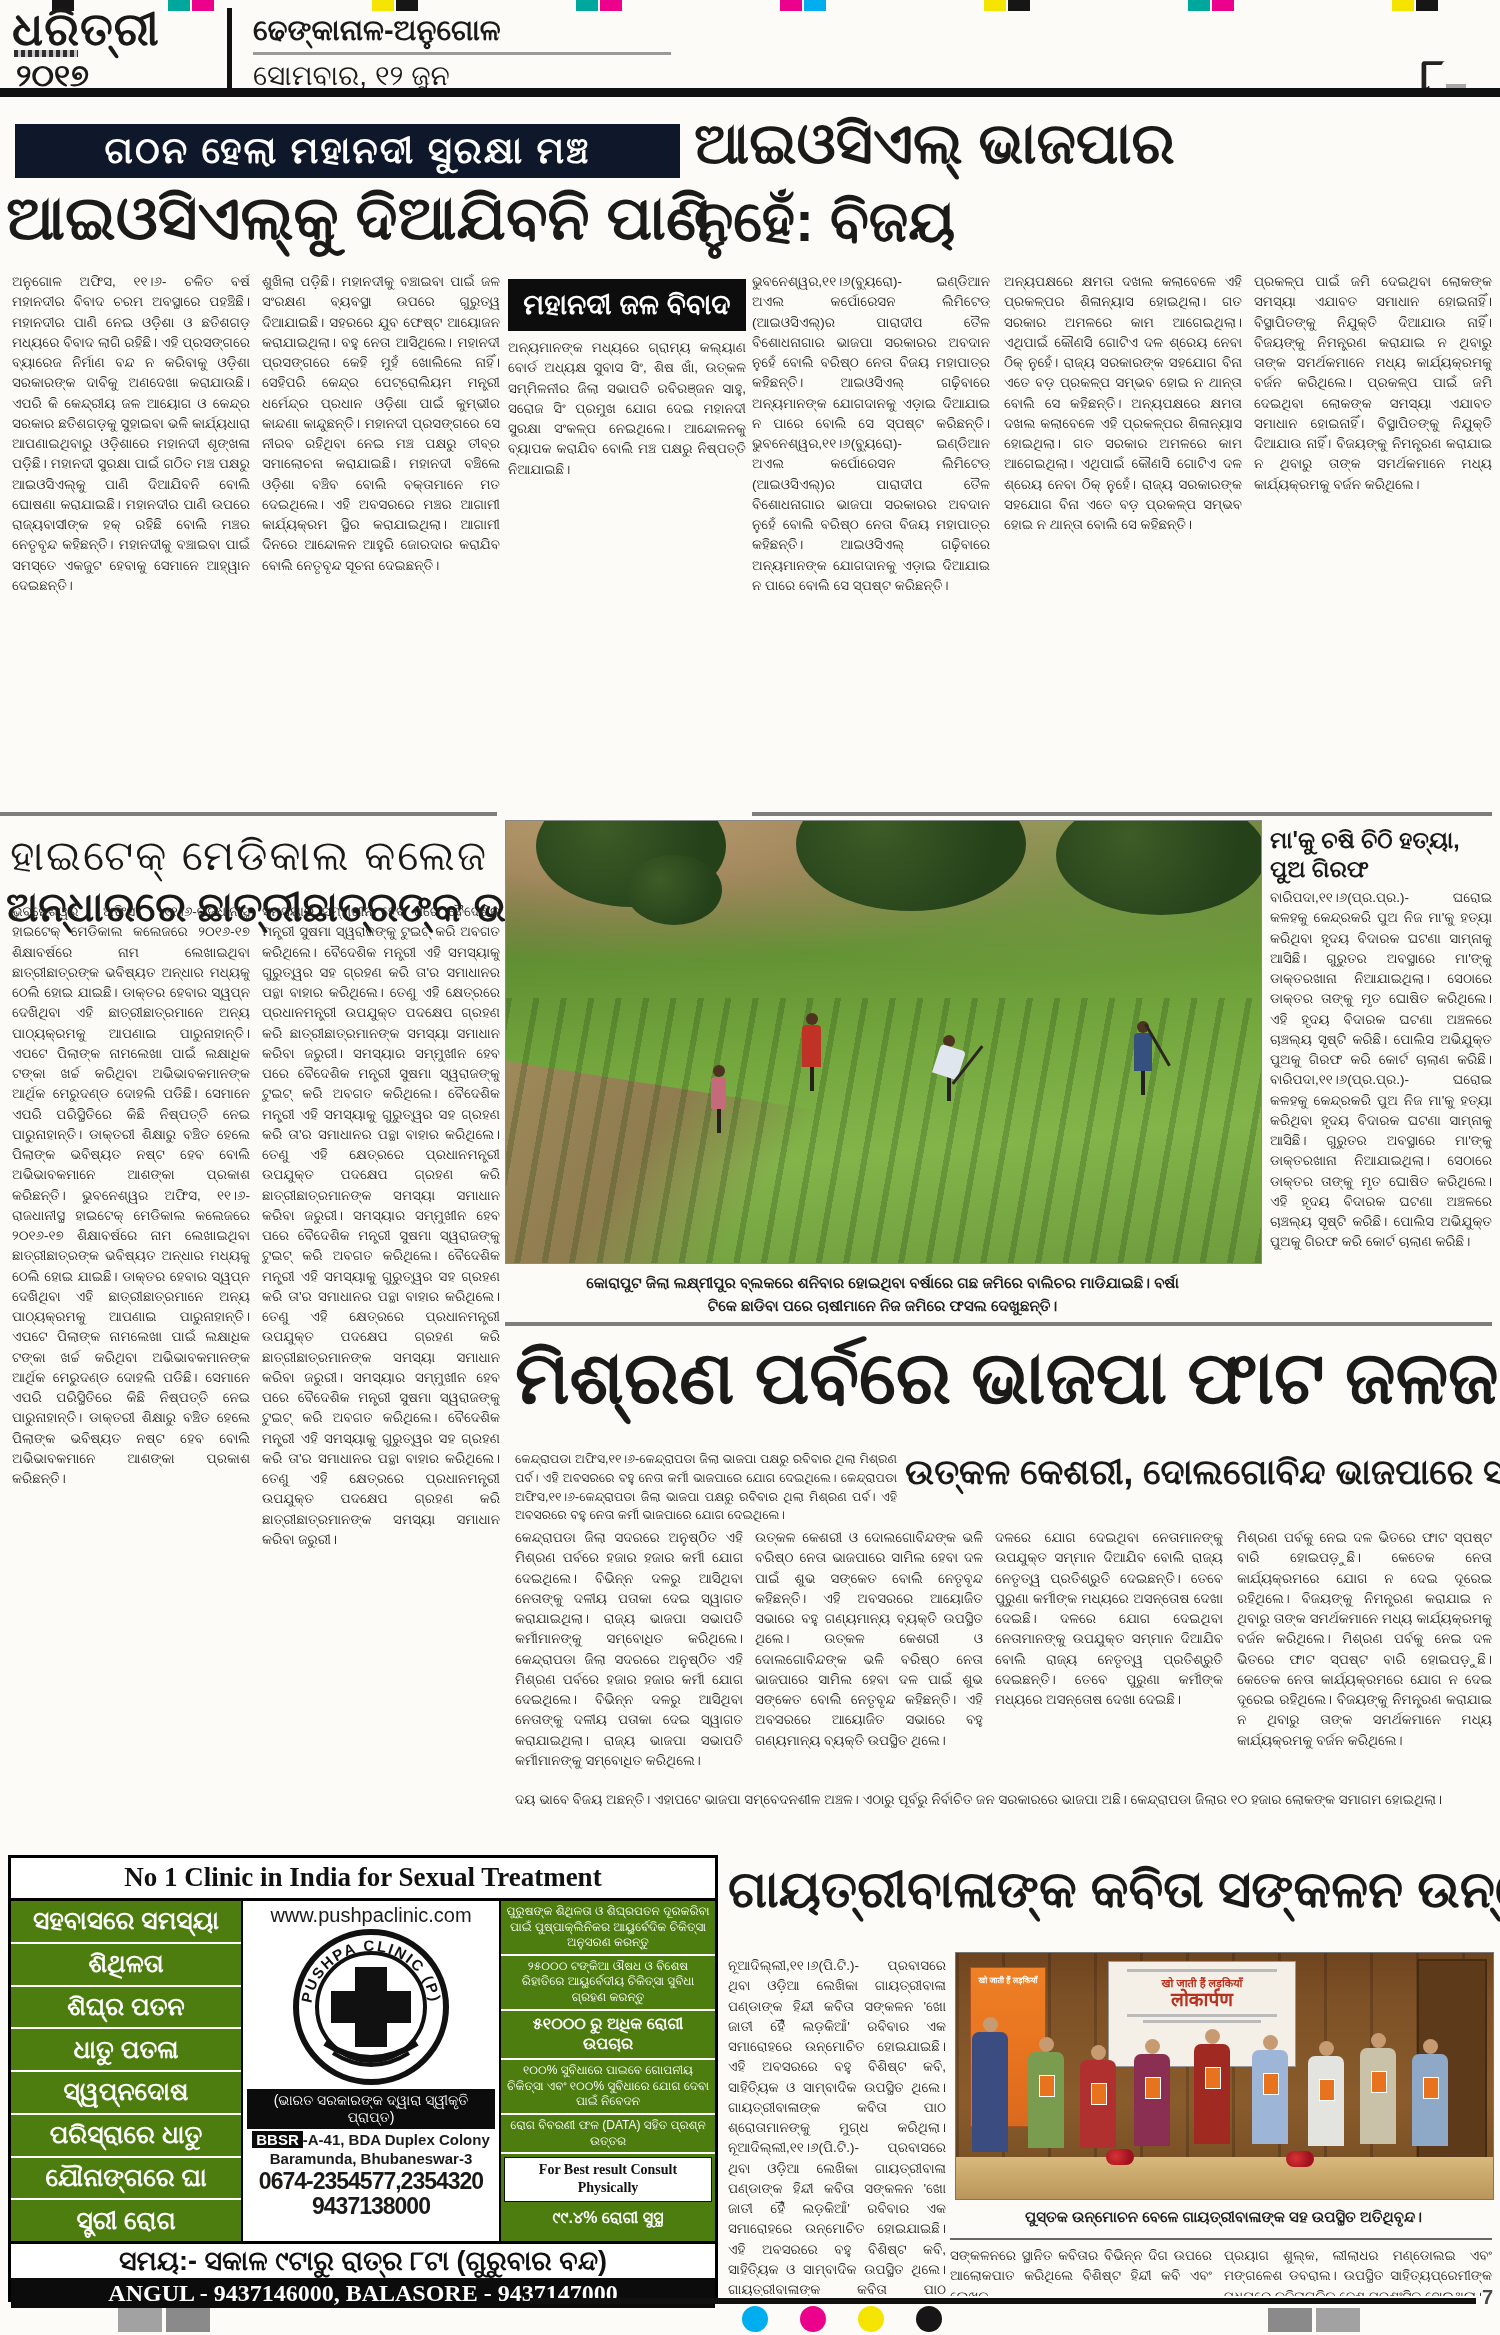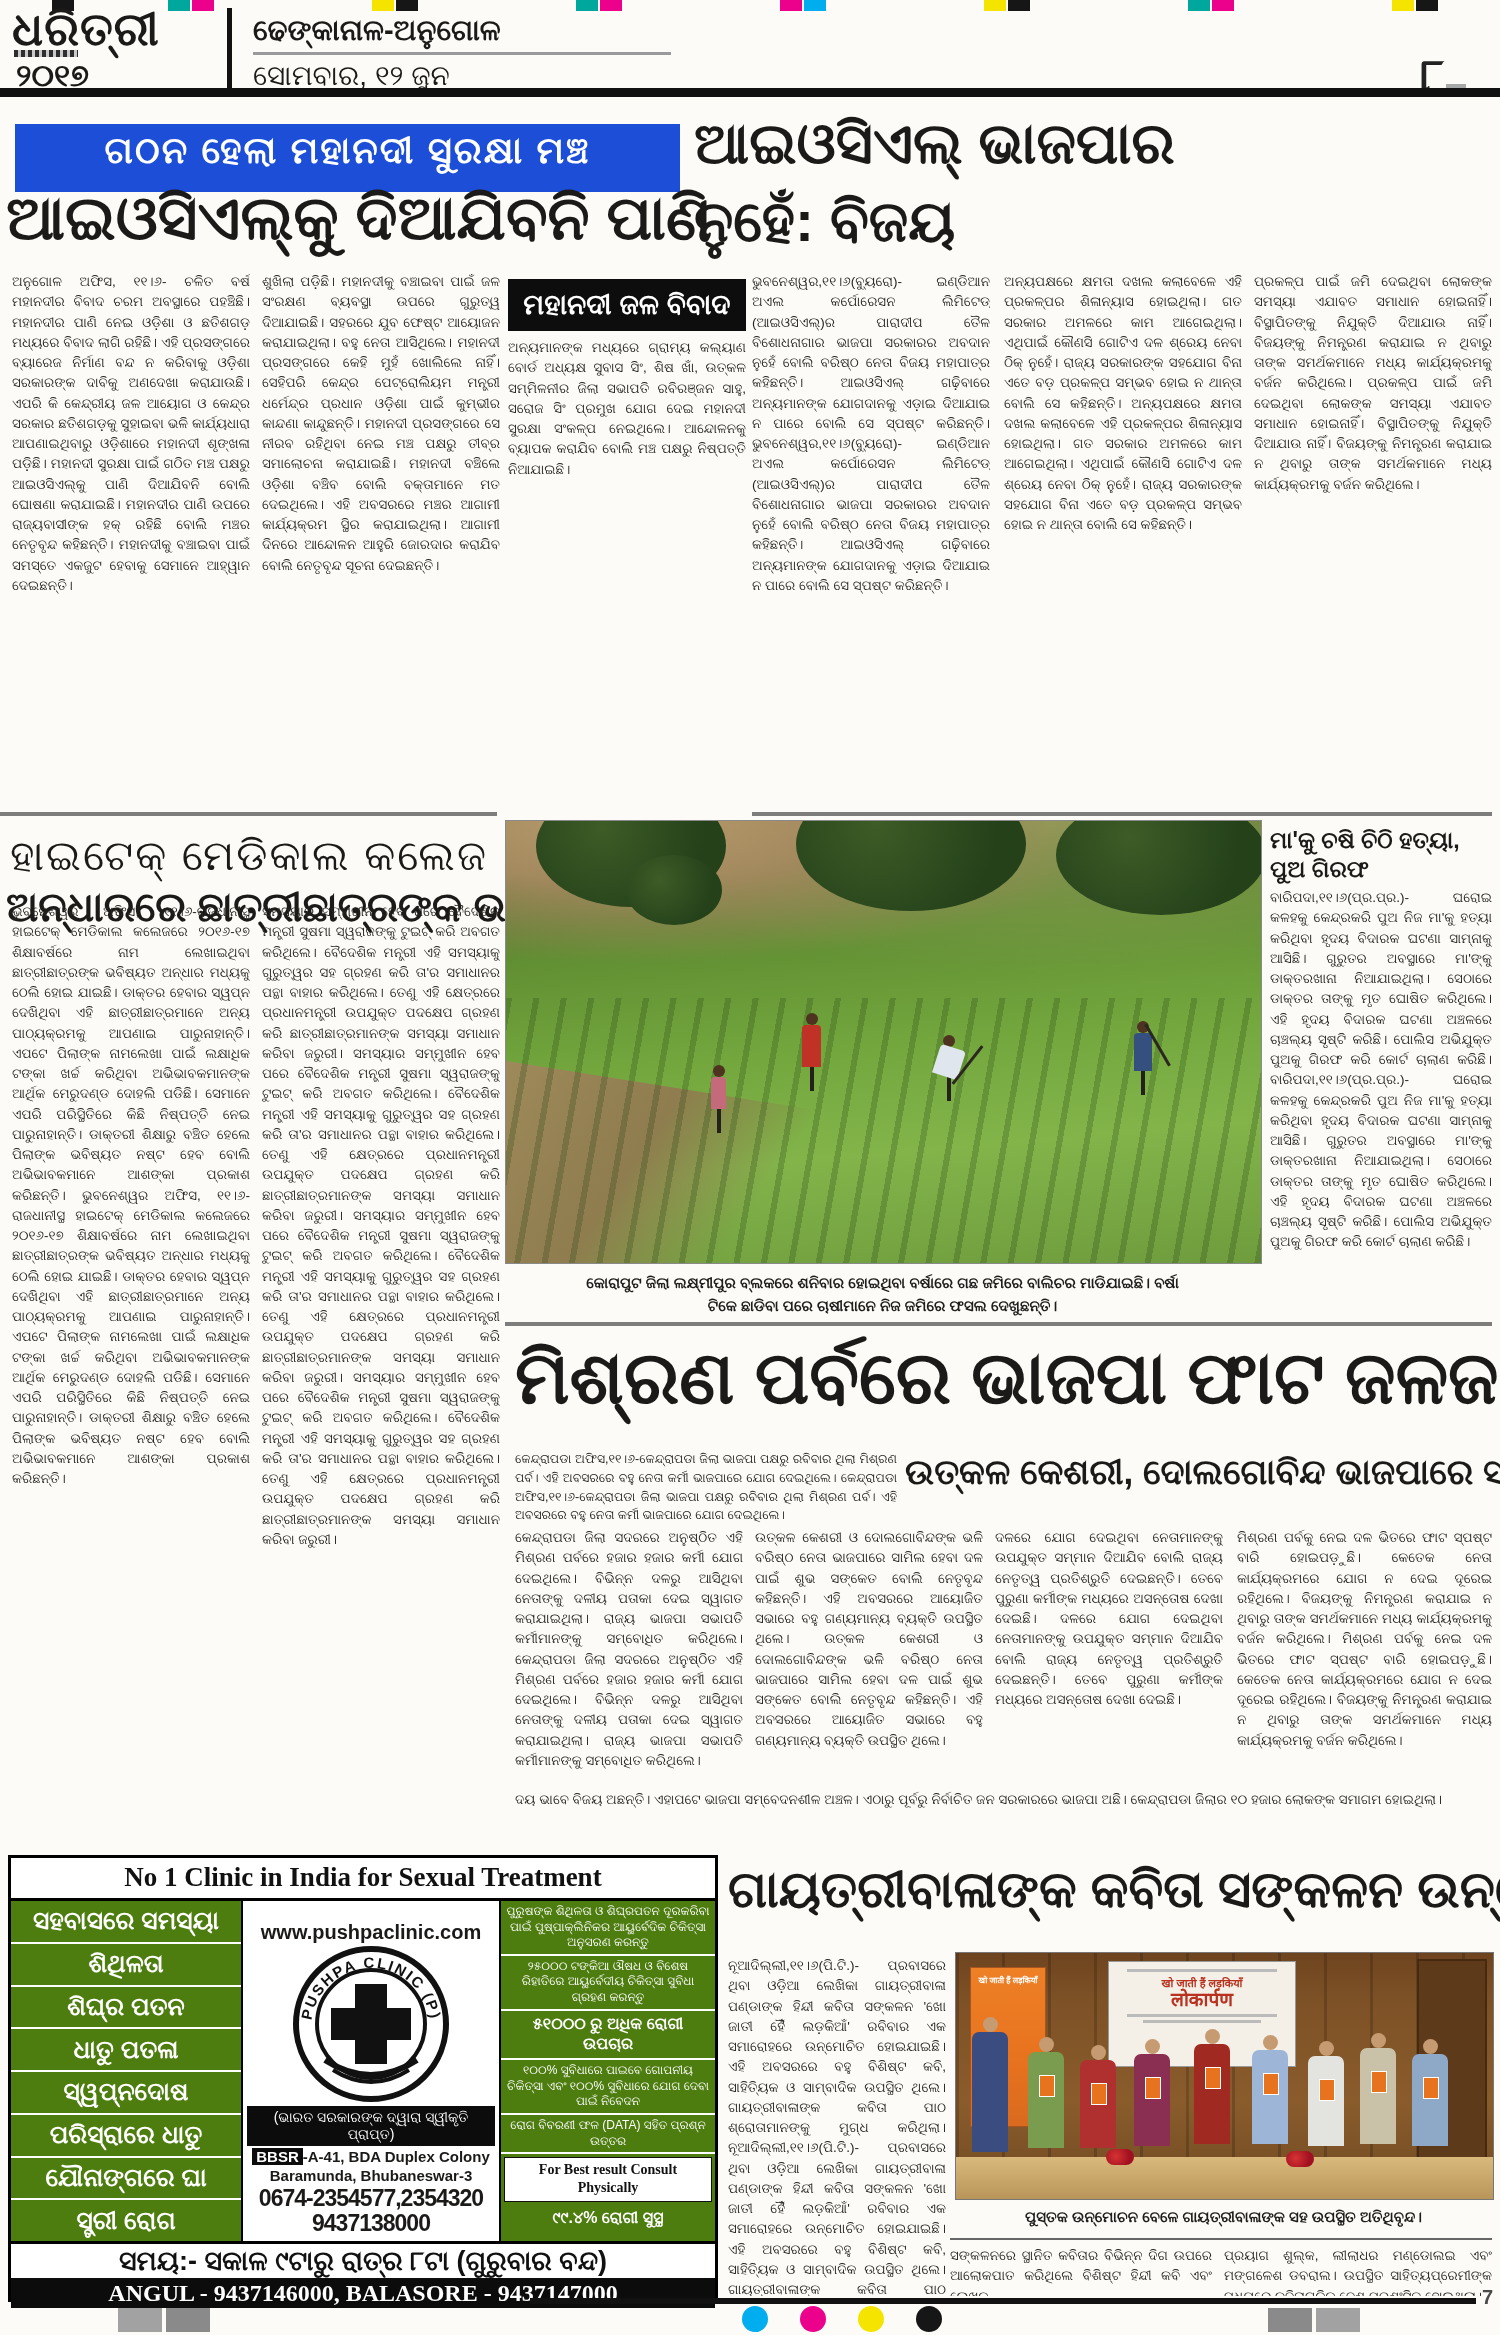--- a/index.html
+++ b/index.html
@@ -19,21 +19,21 @@
       background:repeating-linear-gradient(90deg,#2e2e2e 0 4px,#c9c9c9 4px 7px);}
   .year{left:16px;top:58px;font-size:31px;font-weight:700;}
   .mast-div{left:227px;top:8px;width:5px;height:82px;background:#111;}
   .edition{left:253px;top:14px;font-size:29px;font-weight:700;}
   .ed-rule{left:253px;top:52px;width:418px;height:3px;background:#9a9a9a;}
   .mdate{left:253px;top:60px;font-size:28px;}
   .pageno-top{left:1420px;top:48px;font-size:46px;font-weight:700;color:#222;}
   .pageno-gray{left:1446px;top:84px;width:20px;height:12px;background:#a8a8a8;}
   .mast-rule{left:0;top:88px;width:1500px;height:9px;background:#111;}
   
-  .kicker{left:15px;top:124px;width:665px;height:68px;background:#1d4ed8;color:#fff;
+  .kicker{left:15px;top:124px;width:665px;height:54px;background:#0f172a;color:#fff;
       font-size:37px;font-weight:700;text-align:center;line-height:54px;letter-spacing:2px;}
   .lead-hl{left:6px;top:183px;width:676px;font-size:61px;font-weight:900;letter-spacing:0px;white-space:nowrap;}
   .bodytxt{font-size:13.5px;line-height:1.5;text-align:justify;color:#262522;overflow:hidden;}
   .col{position:absolute;top:272px;height:534px;width:238px;}
   .inset-box{margin:7px 0;background:#0d0d0d;color:#fff;height:52px;
       font-size:28px;font-weight:800;text-align:center;line-height:52px;}
   
   .rs-hl1{left:694px;top:110px;width:800px;font-size:57px;font-weight:700;white-space:nowrap;}
   .rs-hl2{left:694px;top:188px;width:800px;font-size:57px;font-weight:700;white-space:nowrap;}
   
@@ -75,21 +75,21 @@
   .ad-header{height:40px;background:#fff;border-bottom:3px solid #000;
       font-family:"Liberation Serif","DejaVu Serif",serif;font-weight:700;font-size:27px;
       text-align:center;line-height:38px;color:#111;}
   .ad-main{display:flex;height:340px;}
   .ad-services{width:230px;display:flex;flex-direction:column;}
   .ad-service{flex:1;color:#fff;font-size:25px;font-weight:700;text-align:center;
       border-bottom:2px solid #fff;display:flex;align-items:center;justify-content:center;}
   .ad-service:last-child{border-bottom:none;}
   .ad-mid{width:256px;background:#fff;border-left:2px solid #000;border-right:2px solid #000;
       text-align:center;position:relative;}
-  .ad-web{font-size:20px;font-weight:700;padding-top:20px;}
+  .ad-web{font-size:20px;font-weight:400;padding-top:3px;}
   .ad-approval{background:#0c0c0c;color:#fff;font-size:14px;padding:3px 2px;margin:2px 4px;}
   .ad-addr{font-size:15px;font-weight:700;line-height:1.25;}
   .ad-tag{background:#0c0c0c;color:#fff;padding:0 4px;font-weight:700;}
   .ad-phone{font-size:23px;font-weight:700;letter-spacing:-1px;line-height:1.1;}
   .ad-right{flex:1;display:flex;flex-direction:column;color:#fff;}
   .ad-offer{border-bottom:2px solid #fff;padding:3px 5px;font-size:12px;line-height:1.3;text-align:center;
       display:flex;align-items:center;justify-content:center;}
   .ad-offer.big{font-size:16px;font-weight:700;}
   .ad-offer.box{background:#fff;color:#111;font-family:"Liberation Serif","DejaVu Serif",serif;
       font-weight:700;font-size:14px;margin:3px;border:1px solid #111;}

